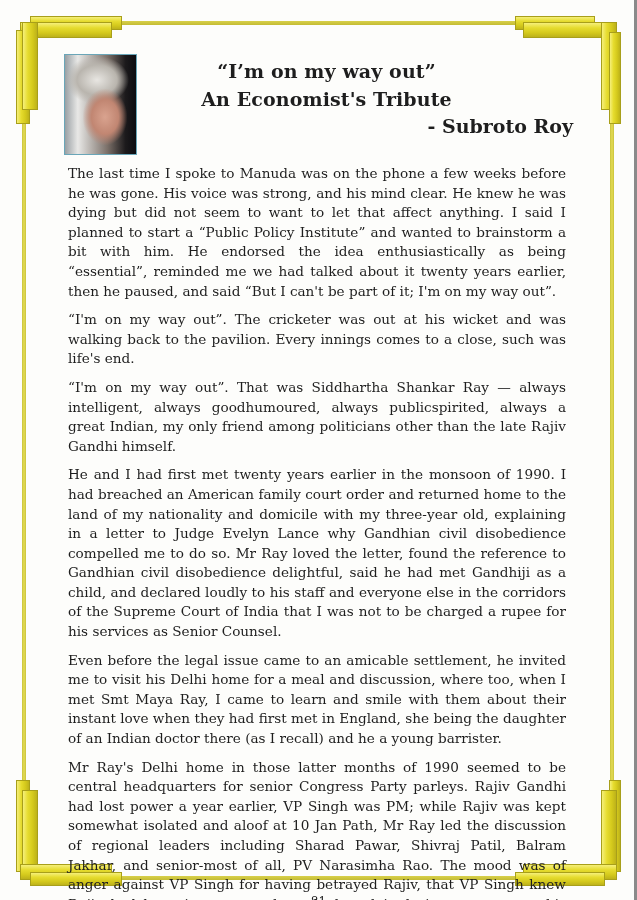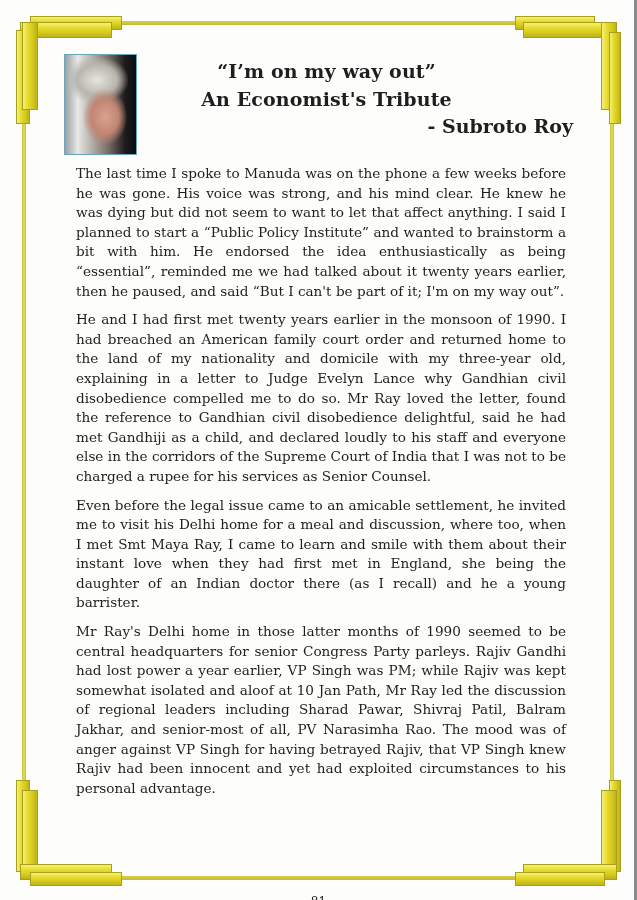--- a/index.html
+++ b/index.html
@@ -59,21 +59,21 @@
     .byline {
       position: absolute; right: 64px; top: 115px;
       font-weight: bold; font-size: 19px;
     }
 
     .body-text {
       position: absolute; left: 64px; top: 164px; width: 502px;
       font-size: 13.6px; line-height: 19.6px;
       text-align: justify;
     }
-    .body-text p { margin: 0 0 9px 12px; }
+    .body-text p { margin: 0 0 9px 4px; }
 
     .page-number {
       position: absolute; left: 0; width: 637px; top: 883px;
       text-align: center; font-size: 12px; margin-top: 12px;
     }
   </style>
 </head>
 <body>
 
 <div class="page-edge"></div>
@@ -114,18 +114,20 @@
 </div>
 
 <div class="photo"></div>
 
 <div class="title l1">“I’m on my way out”</div>
 <div class="title l2">An Economist's Tribute</div>
 <div class="byline">- Subroto Roy</div>
 
 <div class="body-text">
   <p>The last time I spoke to Manuda was on the phone a few weeks before he was gone. His voice was strong, and his mind clear.  He knew he was dying but did not seem to want to let that affect anything.  I said I planned to start a “Public Policy Institute” and wanted to brainstorm a bit with him. He endorsed the idea enthusiastically as being “essential”, reminded me we had talked about it twenty years earlier, then he paused, and said “But I can't be part of it; I'm on my way out”.</p>
+  <p>“I'm on my way out”. The cricketer was out at his wicket and was walking back to the pavilion. Every innings comes to a close, such was life's end.</p>
+  <p>“I'm on my way out”. That was Siddhartha Shankar Ray — always intelligent, always goodhumoured, always publicspirited, always a great Indian, my only friend among politicians other than the late Rajiv Gandhi himself.</p>
   <p>He and I had first met twenty years earlier in the monsoon of 1990.  I had breached an American family court order and returned home to the land of my nationality and domicile with my three-year old, explaining in a letter to Judge Evelyn Lance why Gandhian civil disobedience compelled me to do so. Mr Ray loved the letter, found the reference to Gandhian civil disobedience delightful, said he had met Gandhiji as a child, and declared loudly to his staff and everyone else in the corridors of the Supreme Court of India that I was not to be charged a rupee for his services as Senior Counsel.</p>
   <p>Even before the legal issue came to an amicable settlement, he invited me to visit his Delhi home for a meal and discussion, where too, when I met Smt Maya Ray, I came to learn and smile with them about their instant love when they had first met in England, she being the daughter of an Indian doctor there (as I recall) and he a young barrister.</p>
   <p>Mr Ray's Delhi home in those latter months of 1990 seemed to be central headquarters for senior Congress Party parleys. Rajiv Gandhi had lost power a year earlier, VP Singh was PM; while Rajiv was kept somewhat isolated and aloof at 10 Jan Path, Mr Ray led the discussion of regional leaders including Sharad Pawar, Shivraj Patil, Balram Jakhar, and senior-most of all, PV Narasimha Rao.  The mood was of anger against VP Singh for having betrayed Rajiv, that VP Singh knew Rajiv had been innocent and yet had exploited circumstances to his personal advantage.</p>
 </div>
 
 <div class="page-number">81</div>
 
 </body></html>

